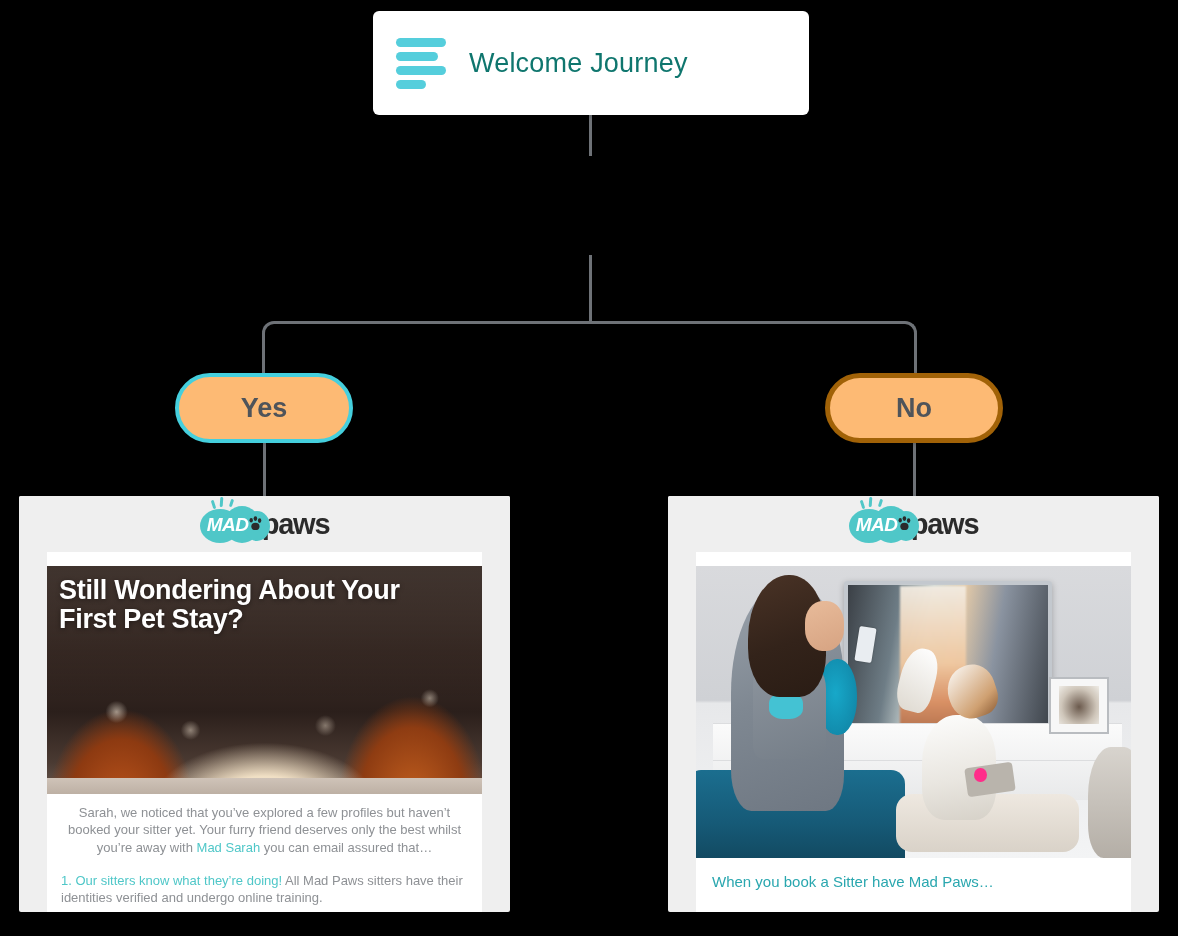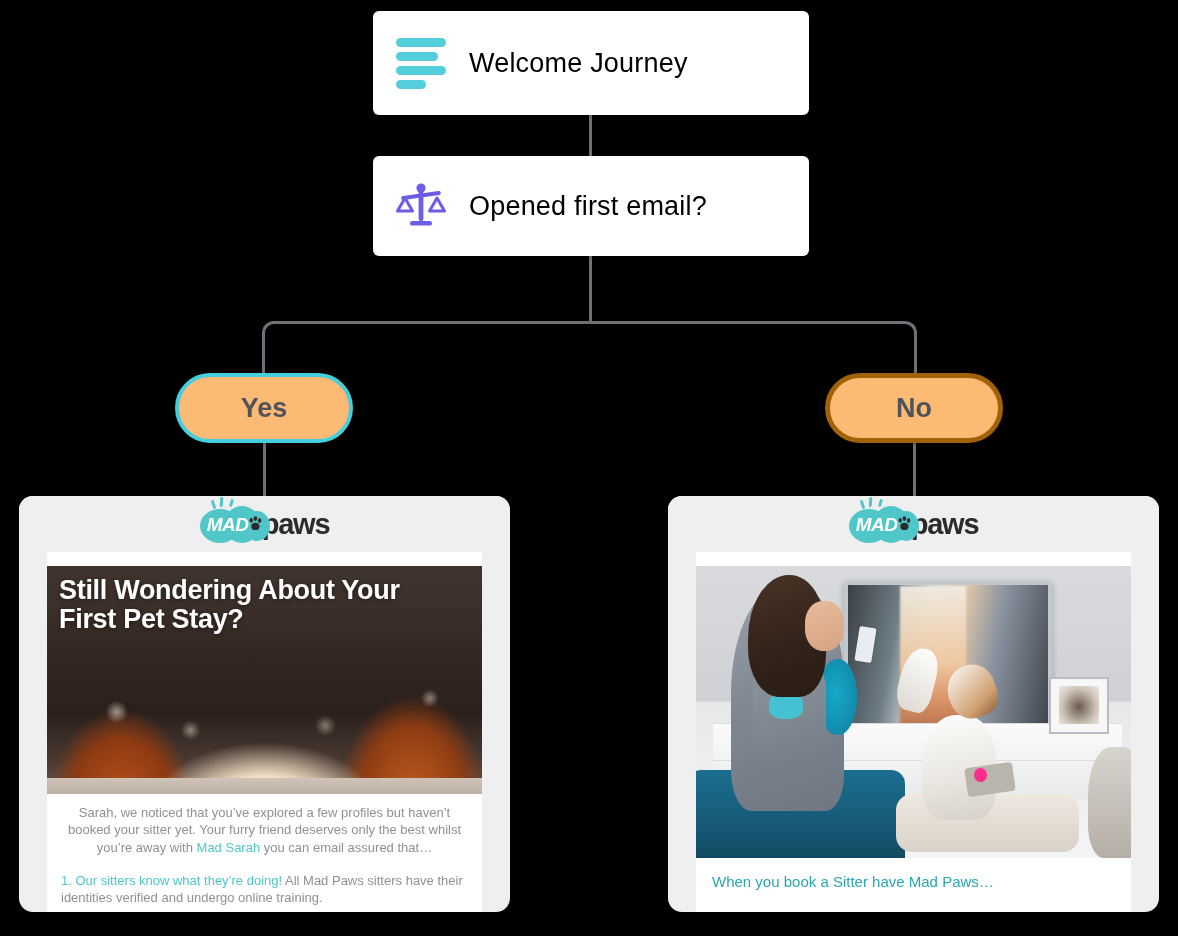--- a/index.html
+++ b/index.html
@@ -30,21 +30,21 @@
     border-radius:6px;
     box-shadow:0 1px 4px rgba(0,0,0,0.28);
     display:flex;align-items:center;
     box-sizing:border-box;
   }
   .node-icon{
     width:96px;flex:0 0 96px;
     display:flex;align-items:center;justify-content:center;
   }
   .node-label{
-    font-size:27px;color:#000000;font-weight:400;letter-spacing:.2px;
+    font-size:27px;color:#0f766e;font-weight:400;letter-spacing:.2px;
     white-space:nowrap;
   }
 
   
   .bars{display:flex;flex-direction:column;gap:5px;}
   .bars i{display:block;height:9px;border-radius:5px;background:#55CEDC;}
   .bars i:nth-child(1){width:50px;}
   .bars i:nth-child(2){width:42px;}
   .bars i:nth-child(3){width:50px;}
   .bars i:nth-child(4){width:30px;}
@@ -59,21 +59,21 @@
     font-size:27px;color:#4f545a;font-weight:600;
     box-shadow:0 1px 4px rgba(0,0,0,0.22);
   }
   .pill-yes{border:4px solid #45CFDD;}
   .pill-no{border:5px solid #a16207;}
 
   
   .email-card{
     position:absolute;
     background:#efefef;
-    border-radius:14px;
+    border-radius:2px;
     box-shadow:0 2px 6px rgba(0,0,0,0.3);
     overflow:hidden;
     box-sizing:border-box;
   }
   .email-logo-bar{
     height:56px;display:flex;align-items:center;justify-content:center;
     background:#efefef;
   }
   .email-body{
     background:#ffffff;
@@ -286,35 +286,20 @@
       <div class="bars">
           <i></i>
           <i></i>
           <i></i>
           <i></i>
         </div>
     </div>
     <div class="node-label">Welcome Journey</div>
   </div>
 
-  <div class="node" style="left:373px;top:156px;width:436px;height:100px;">
-    <div class="node-icon">
-      <svg width="50" height="46" viewBox="0 0 50 46" fill="none">
-        <g fill="#6C5CE7">
-          <circle cx="25" cy="5" r="4.6"></circle>
-          <rect x="22.6" y="8" width="4.8" height="30" rx="2"></rect>
-          <rect x="14" y="38" width="22" height="4.6" rx="2.2"></rect>
-          <rect x="5" y="10.5" width="40" height="4" rx="2" transform="rotate(-8 25 12.5)"></rect>
-          <path d="M9 15 L1.5 28 h15 z" stroke="#6C5CE7" stroke-width="3" fill="none" stroke-linejoin="round"></path>
-          <path d="M41 15 L33.5 28 h15 z" stroke="#6C5CE7" stroke-width="3" fill="none" stroke-linejoin="round"></path>
-        </g>
-      </svg>
-    </div>
-    <div class="node-label">Opened first email?</div>
-  </div>
 
   <div class="pill pill-yes" style="left:175px;top:373px;width:178px;height:70px;">
     <span>Yes</span>
   </div>
 
   <div class="pill pill-no" style="left:825px;top:373px;width:178px;height:70px;">
     <span>No</span>
   </div>
 
   <div class="email-card" style="left:19px;top:496px;width:491px;height:416px;">

